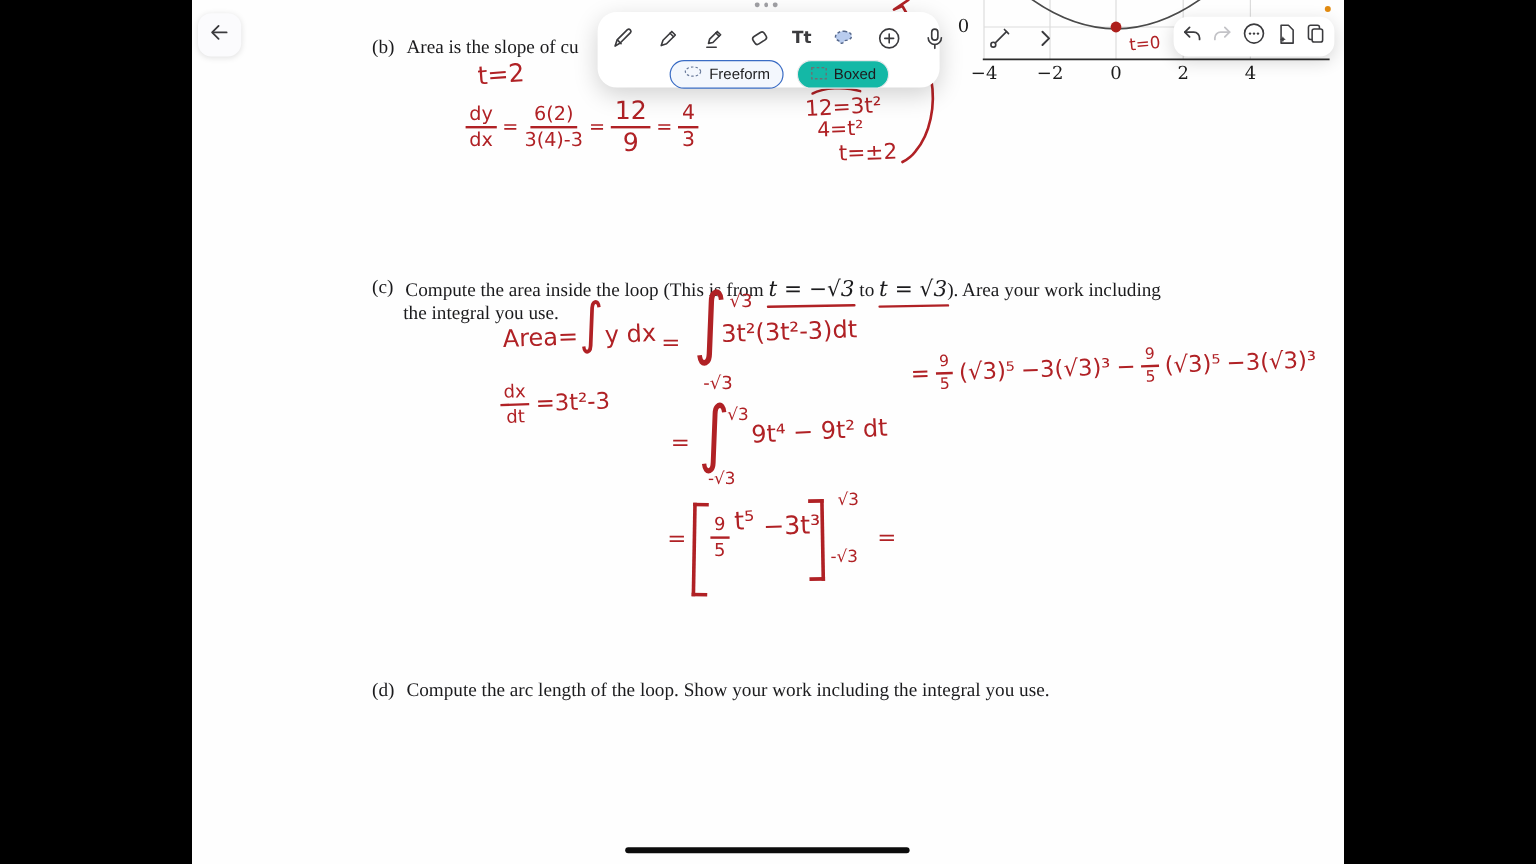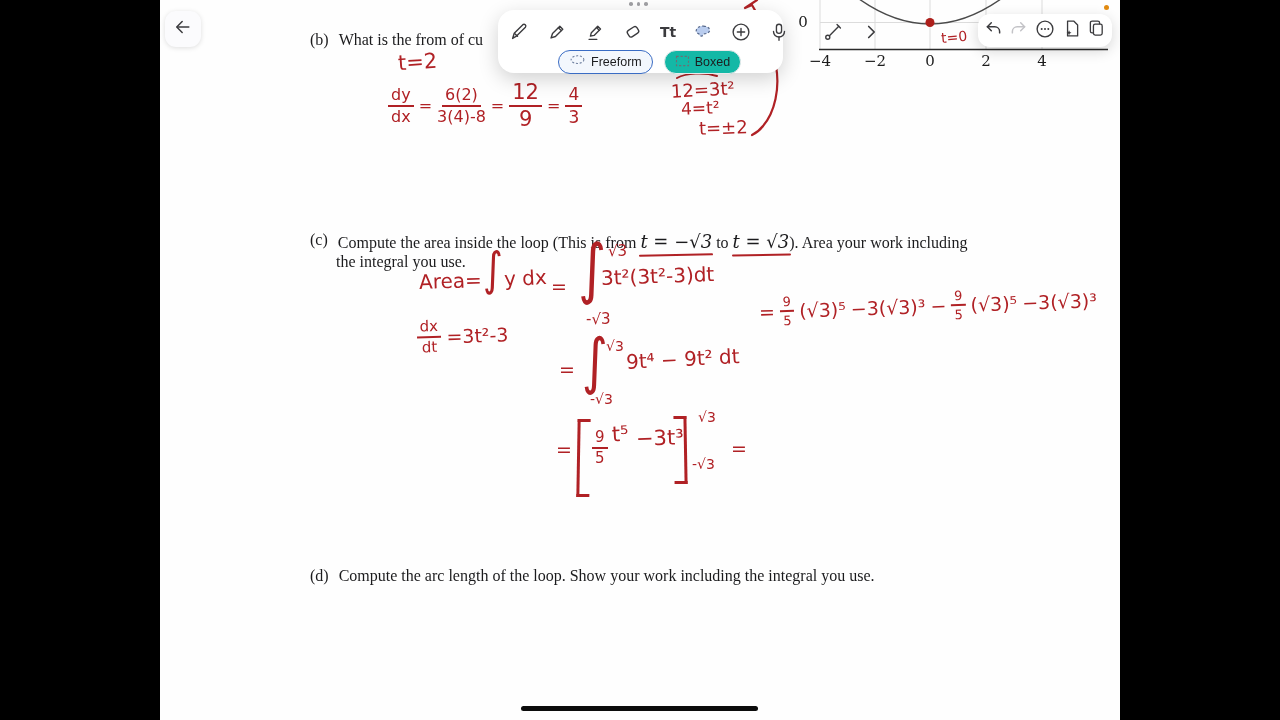--- a/index.html
+++ b/index.html
@@ -73,21 +73,21 @@
   <span class="tick" style="left:797px;top:13px;width:12px;">0</span>
   <span class="tick" style="left:809px;top:52px;">−4</span>
   <span class="tick" style="left:864px;top:52px;">−2</span>
   <span class="tick" style="left:919px;top:52px;">0</span>
   <span class="tick" style="left:975px;top:52px;">2</span>
   <span class="tick" style="left:1031px;top:52px;">4</span>
   <span class="ink" style="left:941px;top:30px;font-size:14px;transform:rotate(-5deg);">t=0</span>
 
   <div class="doc" style="left:310px;top:31px;">
     <span>(b)</span>
-    <span>What is the from of cu</span>
+    <span>Area is the slope of cu</span>
   </div>
 
   <div class="doc" style="left:310px;top:231px;">
     <span>(c)</span>
     <span><span>Compute the area inside the loop (This is from </span><span class="mathit rul">t = −√3</span><span> to </span><span class="mathit rul">t = √3</span><span>). Area your work including</span></span>
   </div>
   <div class="doc" style="left:336px;top:253px;">
     <span>the integral you use.</span>
   </div>
 
@@ -99,21 +99,21 @@
   <span class="ink" style="left:398px;top:52px;font-size:21px;transform:rotate(-4deg);">t=2</span>
 
   <div class="ink hrow" style="left:388px;top:82px;font-size:16px;">
     <span class="frac">
         <span class="num">dy</span>
         <span class="den">dx</span>
       </span>
     <span>=</span>
     <span class="frac">
         <span class="num">6(2)</span>
-        <span class="den">3(4)-8</span>
+        <span class="den">3(4)-3</span>
       </span>
     <span>=</span>
     <span class="frac" style="font-size:21px;">
         <span class="num">12</span>
         <span class="den">9</span>
       </span>
     <span>=</span>
     <span class="frac" style="font-size:17px;">
         <span class="num">4</span>
         <span class="den">3</span>

